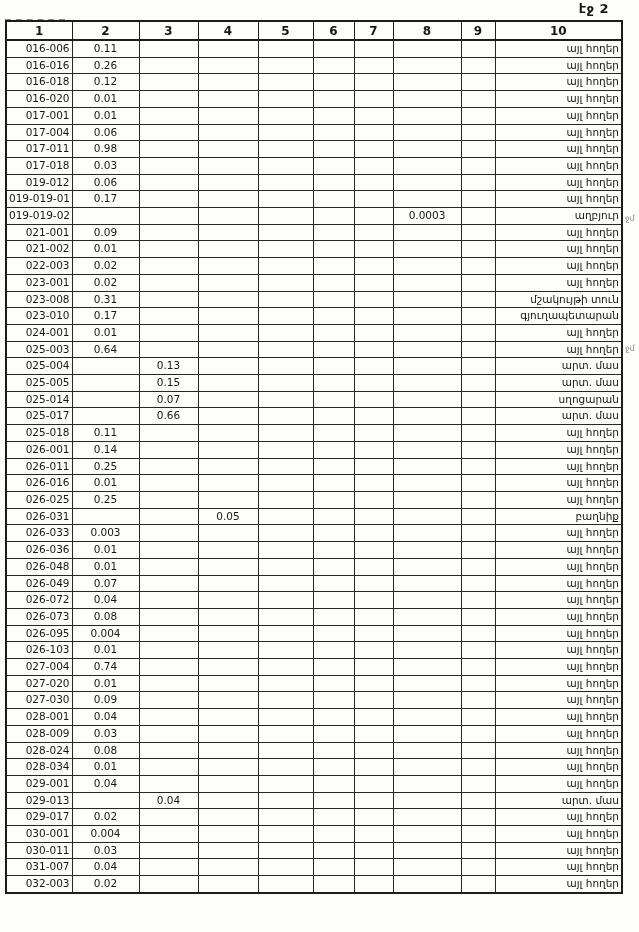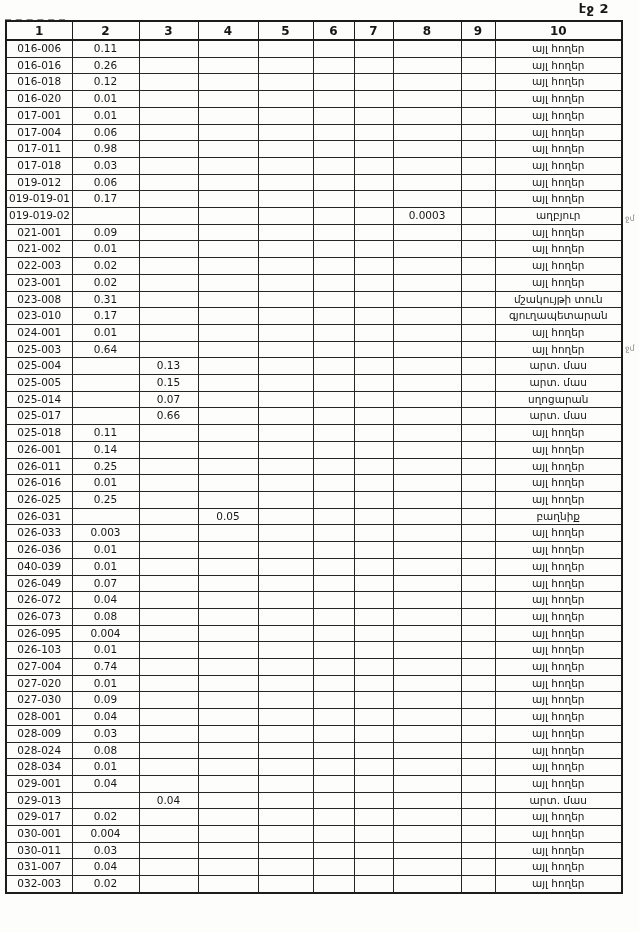--- a/index.html
+++ b/index.html
@@ -45,23 +45,23 @@
   table.doc-table td {
     font-size: 10.5px;
     height: 15.7px;
     line-height: 15.7px;
     padding: 0 2px;
     border: 1px solid #262626;
     vertical-align: middle;
     overflow: hidden;
     white-space: nowrap;
   }
-  td.c1 { text-align: center; padding-left: 3px; }
+  td.c1 { text-align: right; padding-left: 3px; }
   td.c2, td.c3, td.c4, td.c5, td.c6, td.c7, td.c8, td.c9 { text-align: center; }
-  td.c10 { text-align: center; padding-left: 4px; }
+  td.c10 { text-align: right; padding-left: 4px; }
   
   .margin-note {
     position: absolute;
     right: 4px;
     font-size: 8px;
     color: #8a8a84;
     transform: rotate(-4deg);
   }
   .margin-note.n1 { top: 214px; }
   .margin-note.n2 { top: 344px; }
@@ -477,21 +477,21 @@
           <td class="c3"></td>
           <td class="c4"></td>
           <td class="c5"></td>
           <td class="c6"></td>
           <td class="c7"></td>
           <td class="c8"></td>
           <td class="c9"></td>
           <td class="c10">այլ հողեր</td>
         </tr>
         <tr>
-          <td class="c1">040-039</td>
+          <td class="c1">026-048</td>
           <td class="c2">0.01</td>
           <td class="c3"></td>
           <td class="c4"></td>
           <td class="c5"></td>
           <td class="c6"></td>
           <td class="c7"></td>
           <td class="c8"></td>
           <td class="c9"></td>
           <td class="c10">այլ հողեր</td>
         </tr>

